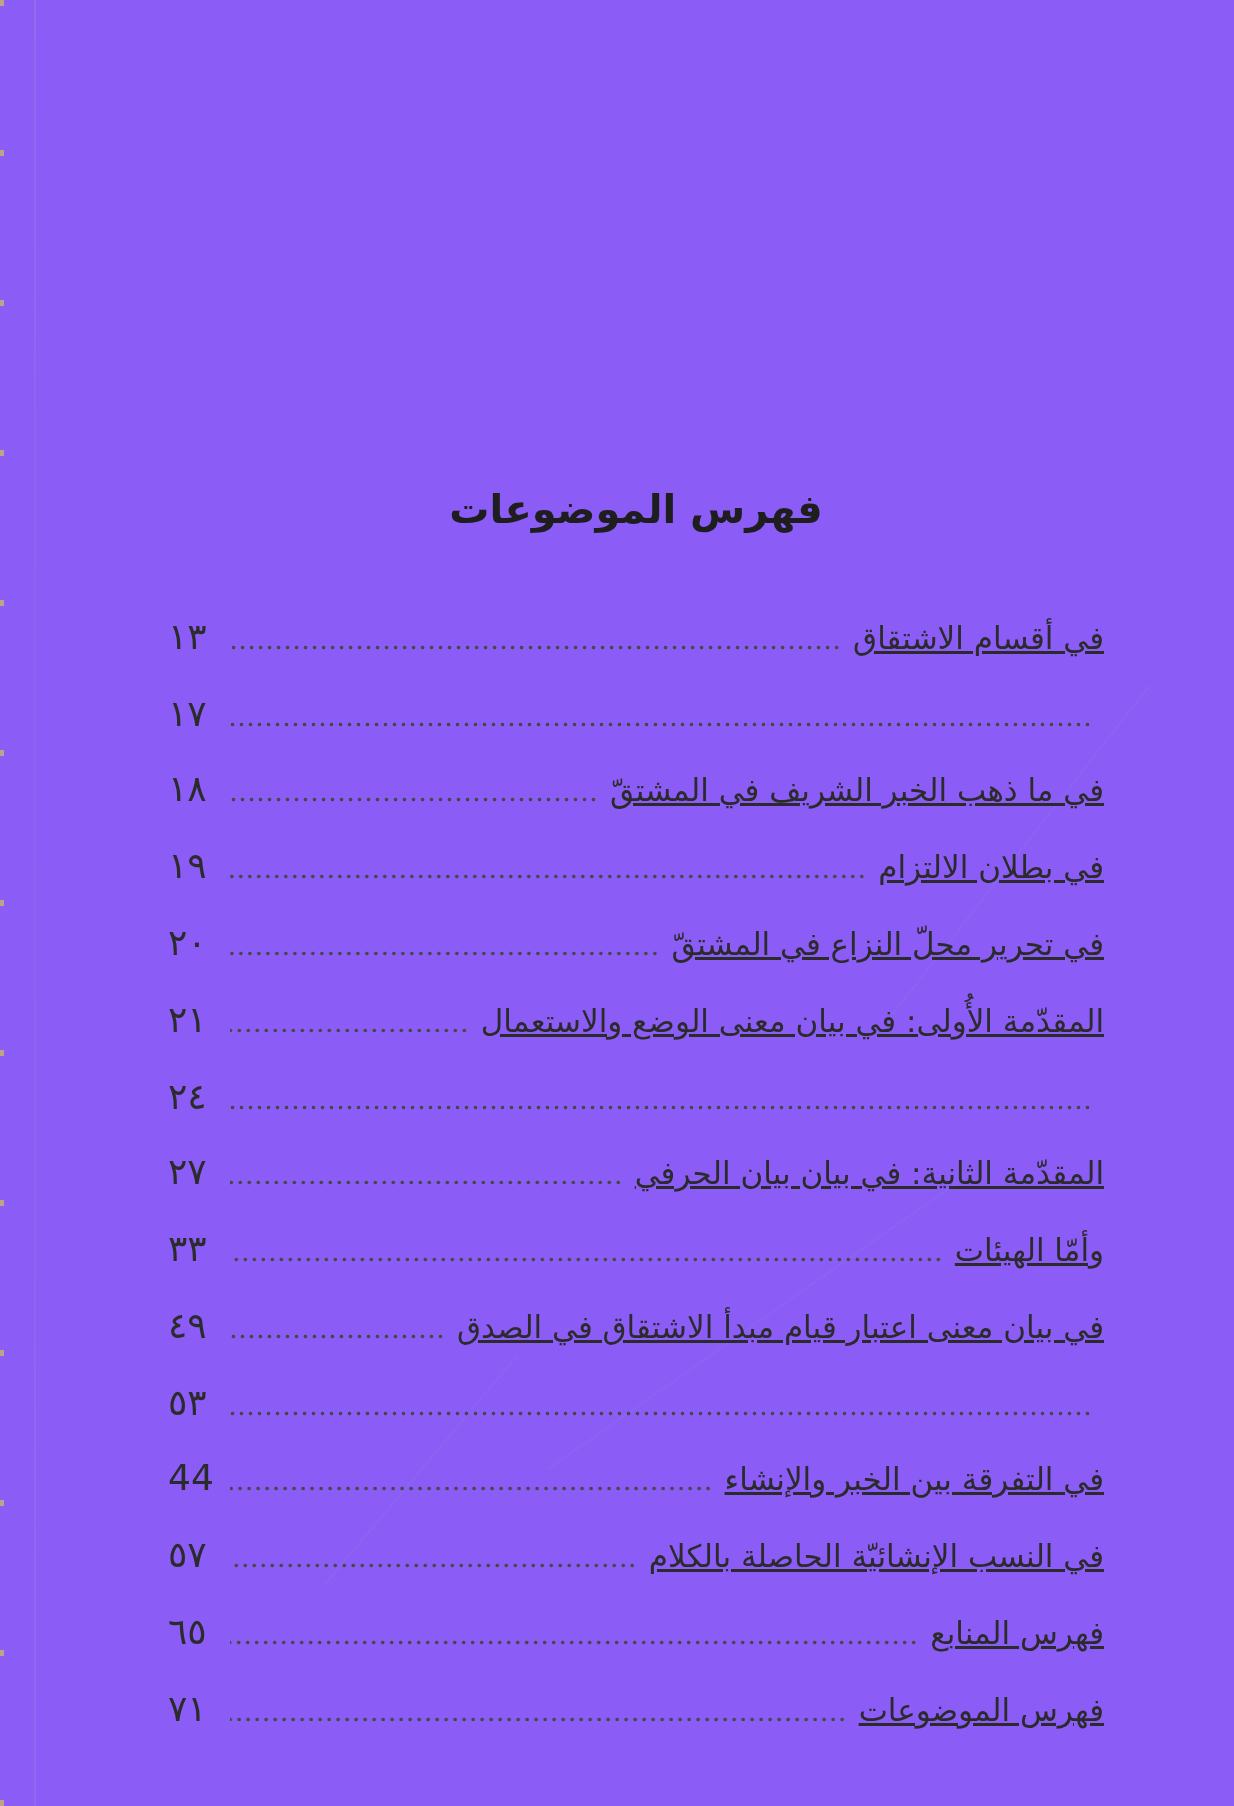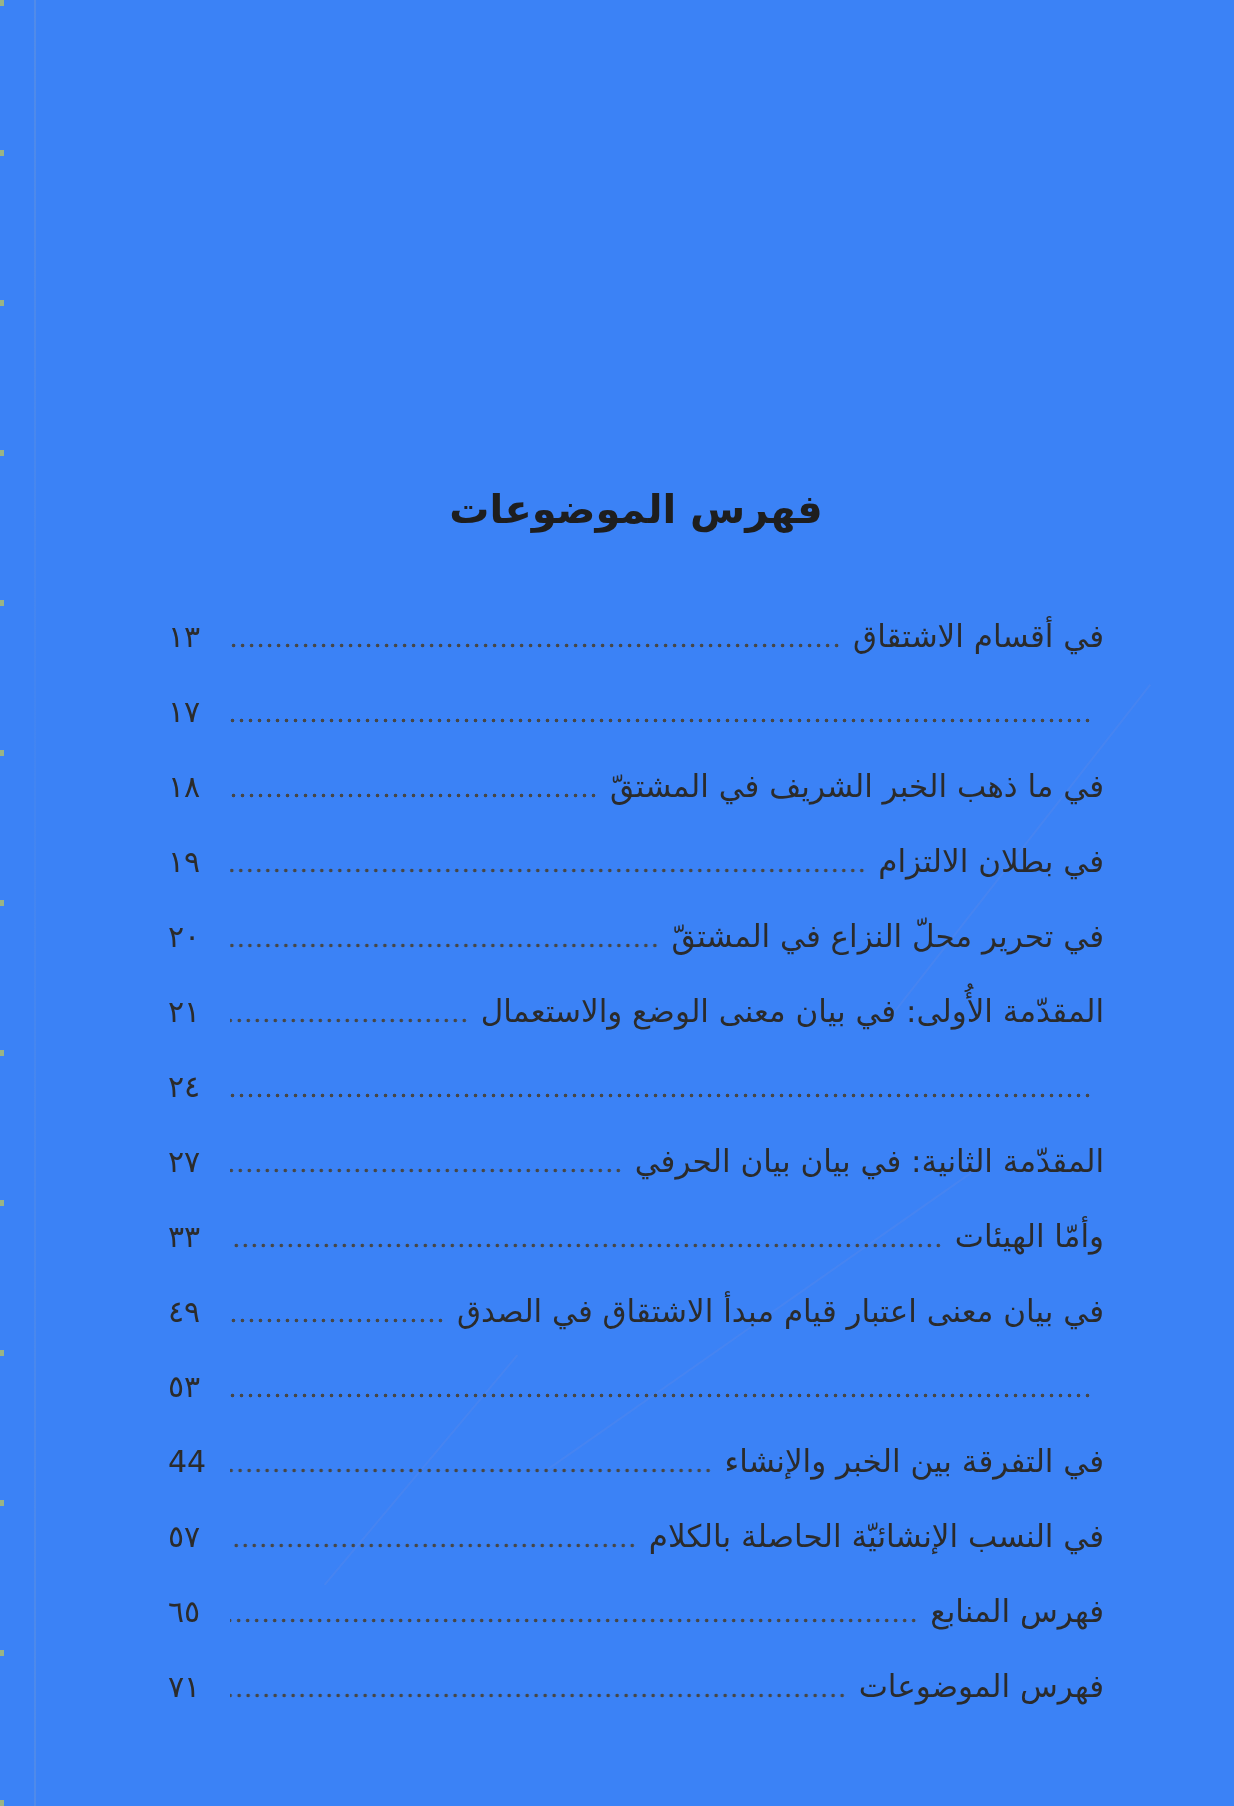--- a/index.html
+++ b/index.html
@@ -5,21 +5,21 @@
   html, body {
     margin: 0;
     padding: 0;
     background: #e9e9e7;
   }
   .page {
     position: relative;
     width: 1234px;
     height: 1806px;
     margin: 0 auto;
-    background: #3b82f6;
+    background: #8b5cf6;
     overflow: hidden;
     font-family: "DejaVu Sans", sans-serif;
     color: #2b2b2b;
     direction: rtl;
   }
   
   .edge-specks {
     position: absolute;
     left: 0; top: 0; bottom: 0;
     width: 4px;
@@ -65,36 +65,37 @@
     display: flex;
     direction: rtl;
     align-items: baseline;
     font-size: 31px;
     line-height: 37px;
     margin-bottom: 38px;
     white-space: nowrap;
   }
   .entry-title {
     color: #2b2b2b;
+    text-decoration: underline;
   }
   .leader {
     flex: 1;
     min-width: 24px;
     height: 7px;
     margin-inline: 12px 16px;
     transform: translateY(2px);
     background-image: radial-gradient(circle, #474747 1.7px, rgba(0,0,0,0) 2.1px);
     background-size: 9px 7px;
     background-repeat: repeat-x;
     background-position: right center;
   }
   .page-num {
     min-width: 46px;
     text-align: left;
-    font-size: 30px;
+    font-size: 36px;
     color: #2b2b2b;
   }
 </style>
 </head>
 <body>
 
 <div class="page">
   <div class="edge-specks"></div>
   <div class="page-curve"></div>
   <div class="crease crease-1"></div>

